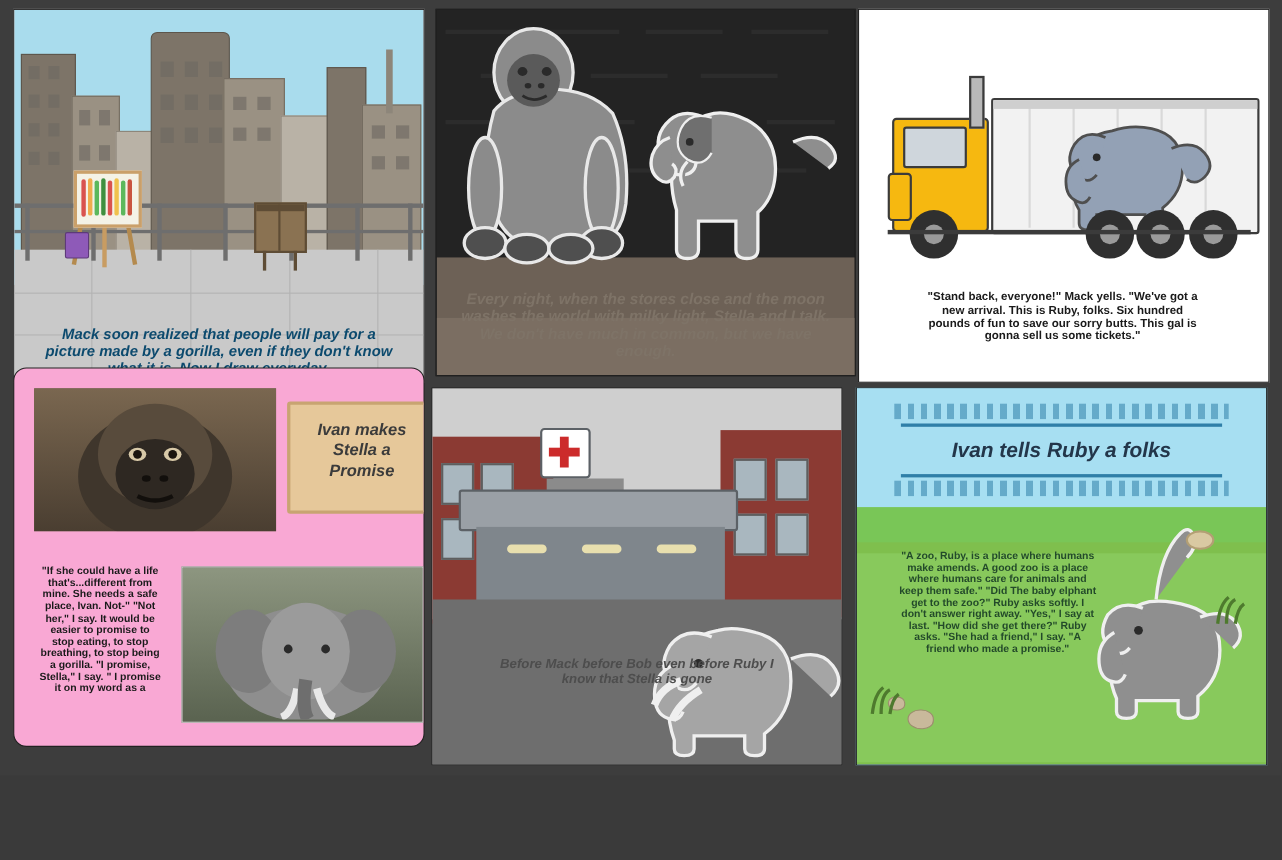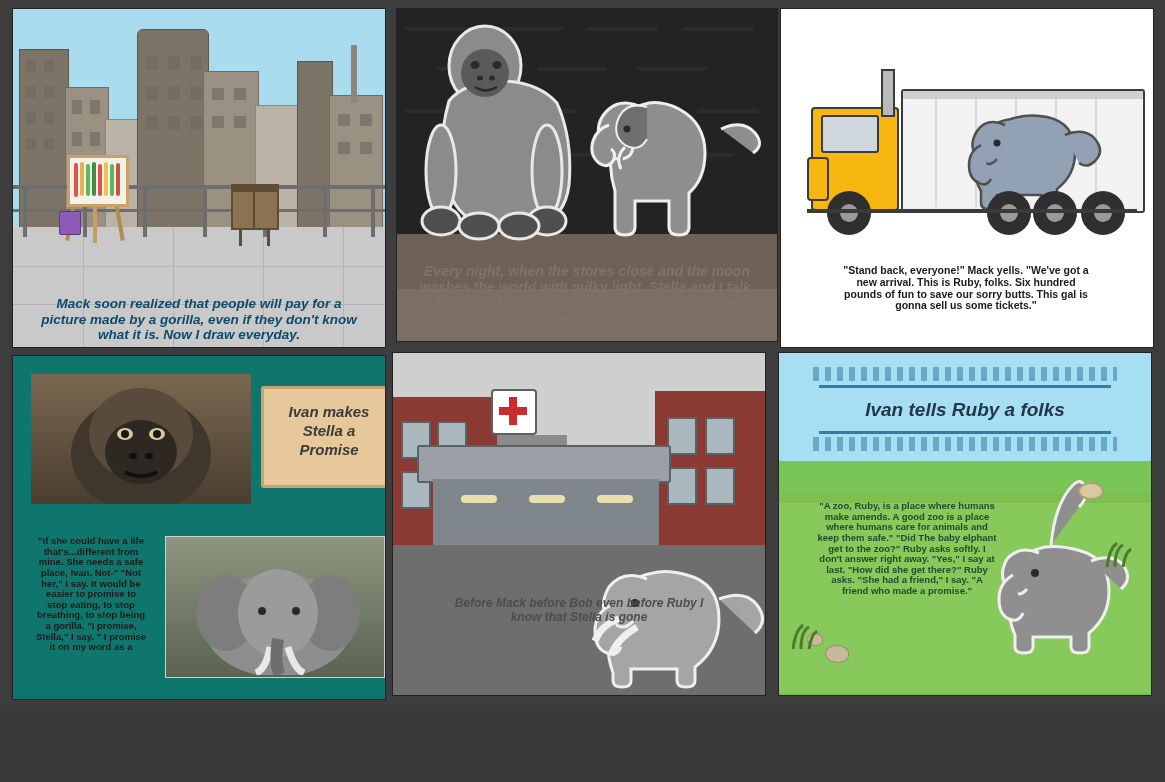--- a/index.html
+++ b/index.html
@@ -60,21 +60,21 @@
   
   #p3{left:780px;top:8px;width:372px;height:338px;background:#fff;}
   #p3 .trailer{position:absolute;background:#f2f2f2;border:2px solid #3b3b3b;border-radius:3px;}
   #p3 .cab{position:absolute;background:#f6b810;border:2px solid #3b3b3b;border-radius:4px;}
   #p3 .glass{position:absolute;background:#cfd6dc;border:2px solid #3b3b3b;border-radius:3px;}
   #p3 .wheel{position:absolute;background:#2f2f2f;border-radius:50%;}
   #p3 .hub{position:absolute;background:#9a9a9a;border-radius:50%;}
   #p3 .slat{position:absolute;background:#d9d9d9;width:2px;}
 
   
-  #p4{left:12px;top:355px;width:372px;height:343px;background:#0f766e;}
+  #p4{left:12px;top:334px;width:372px;height:343px;background:#f9a8d4;border-radius:12px;}
   #p4 .photo{position:absolute;overflow:hidden;}
   #p4 .sign{position:absolute;background:#e6c89a;border:3px solid #c8a472;border-radius:3px;}
   #p4 .signtxt{position:absolute;left:8px;right:8px;top:14px;text-align:center;font-style:italic;font-weight:bold;color:#3b3b3b;font-size:15px;line-height:1.25;}
 
   
   #p5{left:392px;top:352px;width:372px;height:342px;background:#6f6f6f;}
   #p5 .skyb{position:absolute;left:0;top:0;width:100%;height:210px;background:#cfcfcf;}
   #p5 .bldgblock{position:absolute;}
   #p5 .ground2{position:absolute;left:0;bottom:0;width:100%;height:150px;background:#6e6e6e;}
 

